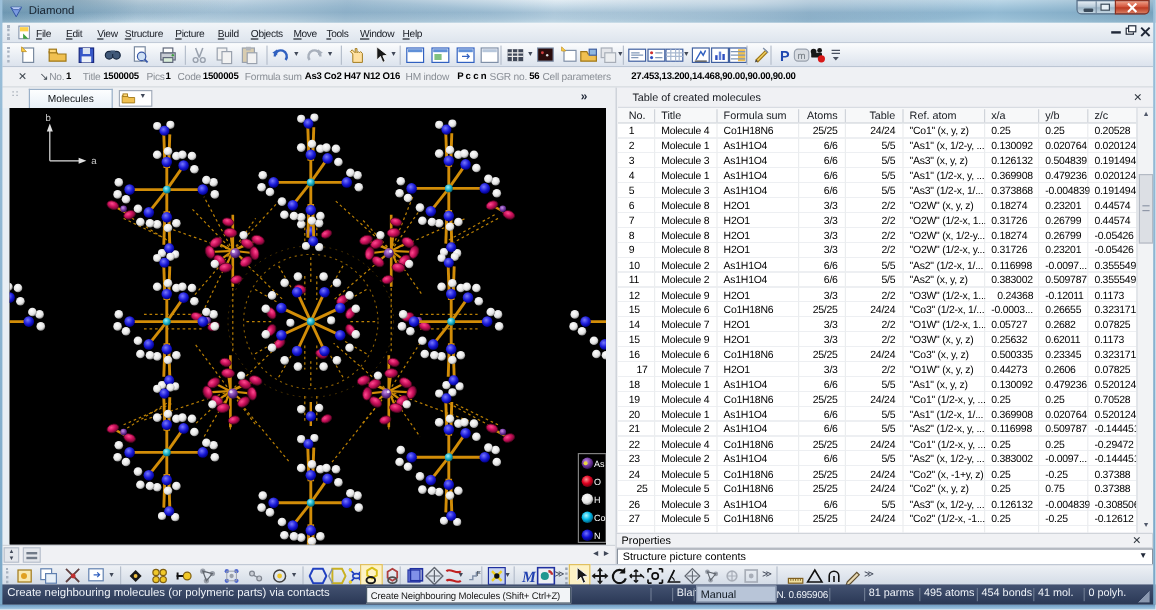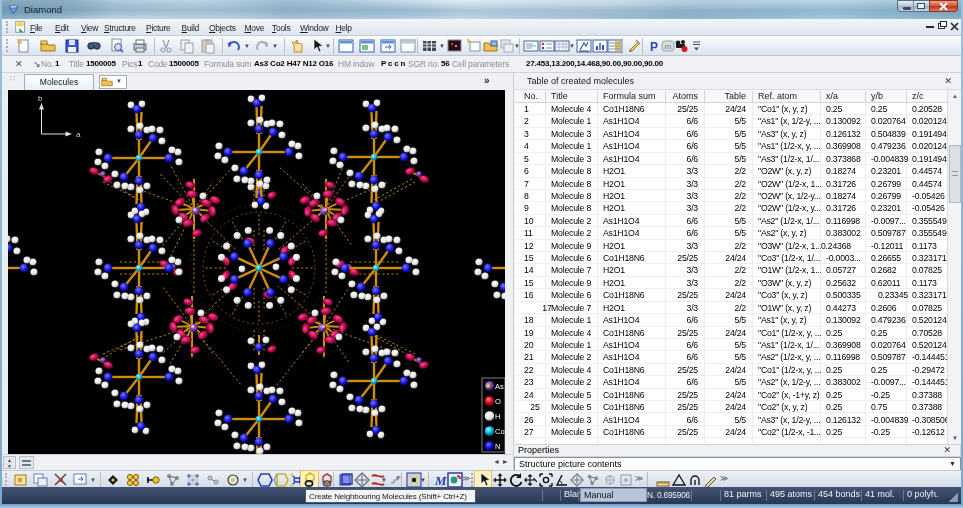--- a/index.html
+++ b/index.html
@@ -1166,21 +1166,21 @@
         <div class="td" style="left:351px;width:42px;text-align:left;padding-left:5px">0.509787</div>
         <div class="td" style="left:392px;width:41px;text-align:left;padding-left:5px">0.355549</div>
       </div>
       <div class="tr" style="top:136.62px">
         <div class="td" style="left:4px;width:27px;text-align:left;padding-left:5px">12</div>
         <div class="td" style="left:31px;width:52px;text-align:left;padding-left:5px">Molecule 9</div>
         <div class="td" style="left:83px;width:68px;text-align:left;padding-left:5px">H2O1</div>
         <div class="td" style="left:151px;width:39px;text-align:right;padding-right:7px">3/3</div>
         <div class="td" style="left:190px;width:48px;text-align:right;padding-right:7px">2/2</div>
         <div class="td" style="left:238px;width:68px;text-align:left;padding-left:5px">"O3W" (1/2-x, 1...</div>
-        <div class="td" style="left:291px;width:45px;text-align:right;padding-left:5px">0.24368</div>
+        <div class="td" style="left:306px;width:45px;text-align:center;padding-left:5px">0.24368</div>
         <div class="td" style="left:351px;width:42px;text-align:left;padding-left:5px">-0.12011</div>
         <div class="td" style="left:392px;width:41px;text-align:left;padding-left:5px">0.1173</div>
       </div>
       <div class="tr" style="top:149.04px">
         <div class="td" style="left:4px;width:27px;text-align:left;padding-left:5px">15</div>
         <div class="td" style="left:31px;width:52px;text-align:left;padding-left:5px">Molecule 6</div>
         <div class="td" style="left:83px;width:68px;text-align:left;padding-left:5px">Co1H18N6</div>
         <div class="td" style="left:151px;width:39px;text-align:right;padding-right:7px">25/25</div>
         <div class="td" style="left:190px;width:48px;text-align:right;padding-right:7px">24/24</div>
         <div class="td" style="left:238px;width:68px;text-align:left;padding-left:5px">"Co3" (1/2-x, 1/...</div>
@@ -1211,25 +1211,25 @@
         <div class="td" style="left:392px;width:41px;text-align:left;padding-left:5px">0.1173</div>
       </div>
       <div class="tr" style="top:186.3px">
         <div class="td" style="left:4px;width:27px;text-align:left;padding-left:5px">16</div>
         <div class="td" style="left:31px;width:52px;text-align:left;padding-left:5px">Molecule 6</div>
         <div class="td" style="left:83px;width:68px;text-align:left;padding-left:5px">Co1H18N6</div>
         <div class="td" style="left:151px;width:39px;text-align:right;padding-right:7px">25/25</div>
         <div class="td" style="left:190px;width:48px;text-align:right;padding-right:7px">24/24</div>
         <div class="td" style="left:238px;width:68px;text-align:left;padding-left:5px">"Co3" (x, y, z)</div>
         <div class="td" style="left:306px;width:45px;text-align:left;padding-left:5px">0.500335</div>
-        <div class="td" style="left:351px;width:42px;text-align:right;padding-left:5px">0.23345</div>
+        <div class="td" style="left:351px;width:42px;text-align:left;padding-left:5px">0.23345</div>
         <div class="td" style="left:392px;width:41px;text-align:left;padding-left:5px">0.323171</div>
       </div>
       <div class="tr" style="top:198.72px">
-        <div class="td" style="left:16px;width:27px;text-align:center;padding-left:5px">17</div>
+        <div class="td" style="left:4px;width:27px;text-align:center;padding-left:5px">17</div>
         <div class="td" style="left:31px;width:52px;text-align:left;padding-left:5px">Molecule 7</div>
         <div class="td" style="left:83px;width:68px;text-align:left;padding-left:5px">H2O1</div>
         <div class="td" style="left:151px;width:39px;text-align:right;padding-right:7px">3/3</div>
         <div class="td" style="left:190px;width:48px;text-align:right;padding-right:7px">2/2</div>
         <div class="td" style="left:238px;width:68px;text-align:left;padding-left:5px">"O1W" (x, y, z)</div>
         <div class="td" style="left:306px;width:45px;text-align:left;padding-left:5px">0.44273</div>
         <div class="td" style="left:351px;width:42px;text-align:left;padding-left:5px">0.2606</div>
         <div class="td" style="left:392px;width:41px;text-align:left;padding-left:5px">0.07825</div>
       </div>
       <div class="tr" style="top:211.14px">
@@ -1532,20 +1532,21 @@
     <svg style="position:absolute;left:685px;top:1px" width="16" height="16" viewBox="0 0 16 16" xmlns="http://www.w3.org/2000/svg">
       <path d="M4 13 V8 a4 4 0 0 1 8 0 v5 M8 13 V8" stroke="#101010" fill="none" stroke-width="1.3"></path>
     </svg>
     <svg style="position:absolute;left:701px;top:1px" width="16" height="16" viewBox="0 0 16 16" xmlns="http://www.w3.org/2000/svg">
       <path d="M3 13 l8 -8 2 2 -8 8 -3 1 z" fill="#e8d8b0" stroke="#605030"></path>
     </svg>
     <div style="position:absolute;left:718px;top:3px;font-size:8px;color:#404858">≫</div>
 </div>
 
 <div class="abs" id="statusbar">
+  <span class="abs" style="left:6px;top:2px;font-size:9.5px">Create neighbouring molecules (or polymeric parts) via contacts</span>
   <span class="abs" style="left:564px;top:2px">Blar</span>
   <div class="abs" style="left:580px;top:1px;width:67px;height:14px;background:#b8c5d8;border:1px solid #8a98b0;color:#101820;padding-left:3px;line-height:12px">Manual</div>
   <span class="abs" style="left:647px;top:3px;font-size:8.3px;letter-spacing:-0.2px">N. 0.695906</span>
   <div style="position:absolute;left:542px;top:3px;width:1px;height:11px;background:#6a7890"></div>
     <div style="position:absolute;left:560px;top:3px;width:1px;height:11px;background:#6a7890"></div>
     <div style="position:absolute;left:578px;top:3px;width:1px;height:11px;background:#6a7890"></div>
     <div style="position:absolute;left:691px;top:3px;width:1px;height:11px;background:#6a7890"></div>
     <div style="position:absolute;left:720px;top:3px;width:1px;height:11px;background:#6a7890"></div>
     <div style="position:absolute;left:766px;top:3px;width:1px;height:11px;background:#6a7890"></div>
     <div style="position:absolute;left:814px;top:3px;width:1px;height:11px;background:#6a7890"></div>

